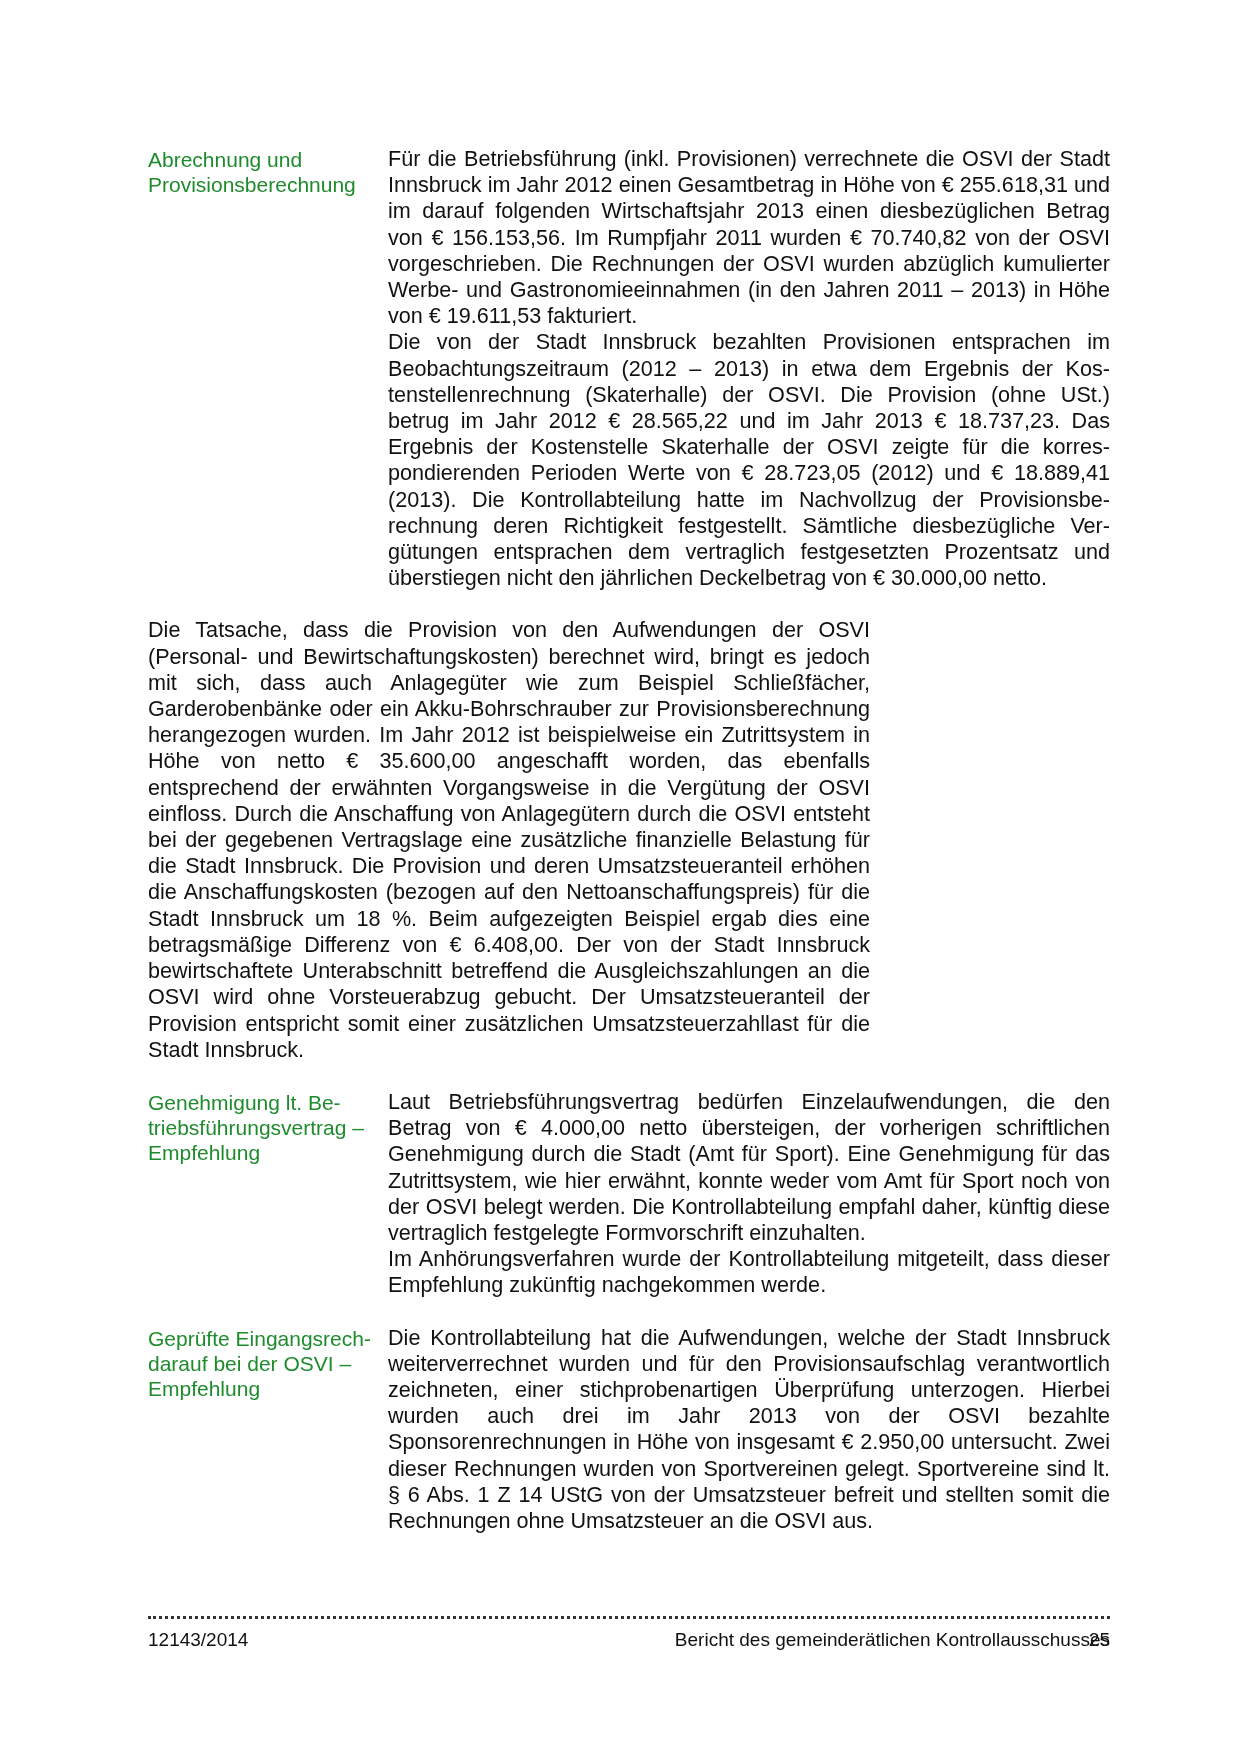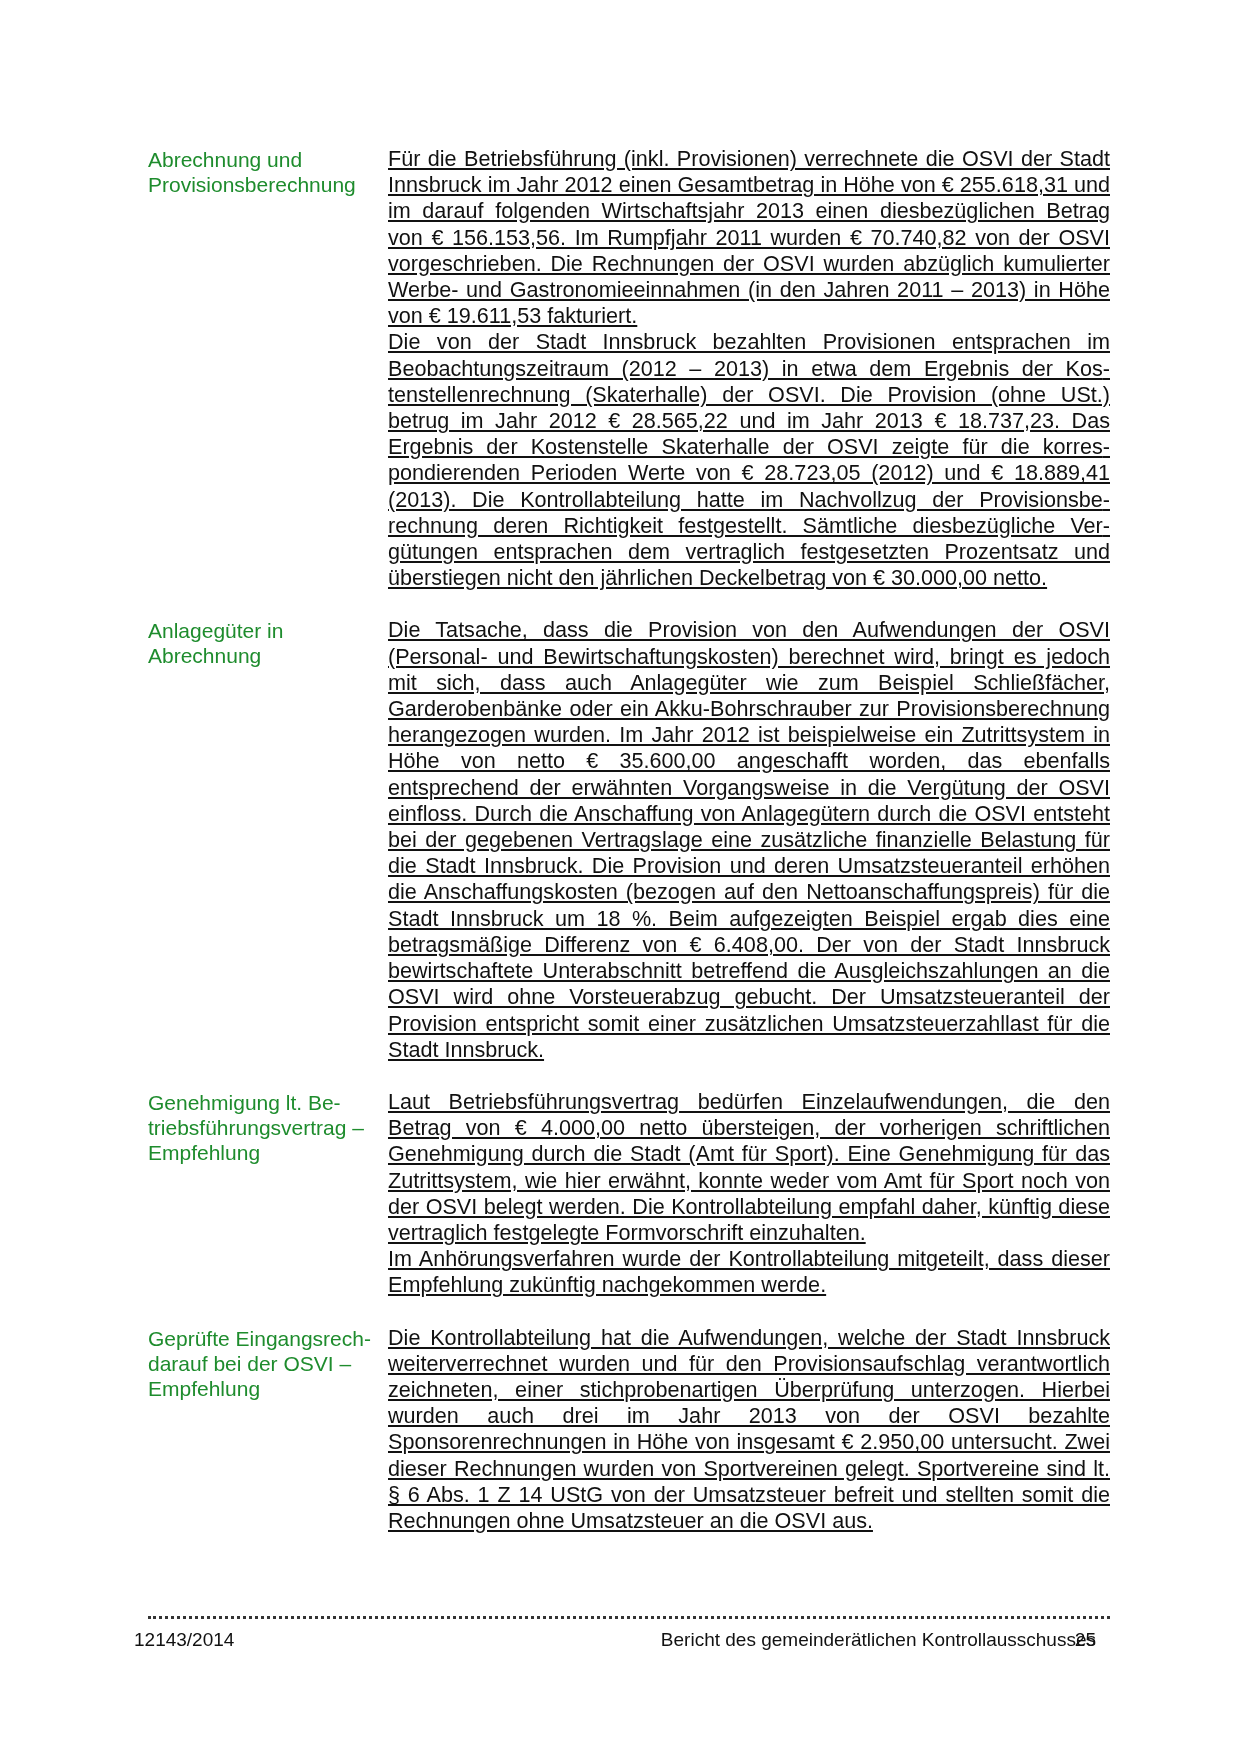--- a/index.html
+++ b/index.html
@@ -2,27 +2,27 @@
 <html><head>
 <meta charset="utf-8">
 <style>
   html, body { margin: 0; padding: 0; background: #ffffff; }
   body { width: 1241px; height: 1754px; position: relative; overflow: hidden;
          font-family: "Liberation Sans", sans-serif; color: #111; }
   .page { position: absolute; left: 148px; top: 146px; width: 962px; }
   .section { display: flex; align-items: flex-start; }
   .side { width: 240px; flex: none; color: #1e8c2d; font-size: 21px; line-height: 25px; padding-top: 1px; }
   .side span { display: block; }
-  .main { width: 722px; flex: none; text-decoration: underline; }
+  .main { width: 722px; flex: none; }
   .para { margin: 0; font-size: 21.6px; line-height: 26.2px; text-align: justify; text-align-last: left; hyphens: manual; }
   .para + .para { }
   .gap { height: 26px; }
   .footer-rule { position: absolute; left: 148px; top: 1616px; width: 962px; height: 0;
                  border-top: 3px dotted #333; }
-  .footer { position: absolute; left: 134px; top: 1628px; width: 962px; font-size: 19px;
+  .footer { position: absolute; left: 148px; top: 1628px; width: 962px; font-size: 19px;
             line-height: 24px; display: flex; justify-content: space-between; color: #111; }
   .footer .center { position: absolute; left: 0; right: 0; text-align: right; pointer-events: none; }
 </style>
 </head>
 <body>
 
 <div class="page">
 
   <div class="section">
     <div class="side">
@@ -31,24 +31,20 @@
     </div>
     <div class="main">
       <p class="para">Für die Betriebsführung (inkl. Provisionen) verrechnete die OSVI der Stadt Innsbruck im Jahr 2012 einen Gesamtbetrag in Höhe von € 255.618,31 und im darauf folgenden Wirtschaftsjahr 2013 einen diesbezüglichen Betrag von € 156.153,56. Im Rumpfjahr 2011 wurden € 70.740,82 von der OSVI vorgeschrieben. Die Rechnungen der OSVI wurden abzüglich kumulierter Werbe- und Gastronomieeinnahmen (in den Jahren 2011 – 2013) in Höhe von € 19.611,53 fakturiert.</p>
       <p class="para">Die von der Stadt Innsbruck bezahlten Provisionen entsprachen im Beobachtungszeitraum (2012 – 2013) in etwa dem Ergebnis der Kos­tenstellenrechnung (Skaterhalle) der OSVI. Die Provision (ohne USt.) betrug im Jahr 2012 € 28.565,22 und im Jahr 2013 € 18.737,23. Das Ergebnis der Kostenstelle Skaterhalle der OSVI zeigte für die korres­pondierenden Perioden Werte von € 28.723,05 (2012) und € 18.889,41 (2013). Die Kontrollabteilung hatte im Nachvollzug der Provisionsbe­rechnung deren Richtigkeit festgestellt. Sämtliche diesbezügliche Ver­gütungen entsprachen dem vertraglich festgesetzten Prozentsatz und überstiegen nicht den jährlichen Deckelbetrag von € 30.000,00 netto.</p>
     </div>
   </div>
 
   <div class="gap"></div>
 
   <div class="section">
-    <div class="side">
-      <span>Anlagegüter in</span>
-      <span>Abrechnung</span>
-    </div>
     <div class="main">
       <p class="para">Die Tatsache, dass die Provision von den Aufwendungen der OSVI (Personal- und Bewirtschaftungskosten) berechnet wird, bringt es je­doch mit sich, dass auch Anlagegüter wie zum Beispiel Schließfächer, Garderobenbänke oder ein Akku-Bohrschrauber zur Provisionsberech­nung herangezogen wurden. Im Jahr 2012 ist beispielweise ein Zutritt­system in Höhe von netto € 35.600,00 angeschafft worden, das eben­falls entsprechend der erwähnten Vorgangsweise in die Vergütung der OSVI einfloss. Durch die Anschaffung von Anlagegütern durch die OSVI entsteht bei der gegebenen Vertragslage eine zusätzliche finan­zielle Belastung für die Stadt Innsbruck. Die Provision und deren Um­satzsteueranteil erhöhen die Anschaffungskosten (bezogen auf den Nettoanschaffungspreis) für die Stadt Innsbruck um 18 %. Beim aufge­zeigten Beispiel ergab dies eine betragsmäßige Differenz von € 6.408,00. Der von der Stadt Innsbruck bewirtschaftete Unterabschnitt betreffend die Ausgleichszahlungen an die OSVI wird ohne Vorsteuer­abzug gebucht. Der Umsatzsteueranteil der Provision entspricht somit einer zusätzlichen Umsatzsteuerzahllast für die Stadt Innsbruck.</p>
     </div>
   </div>
 
   <div class="gap"></div>
 
   <div class="section">
     <div class="side">
       <span>Genehmigung lt. Be-</span>

